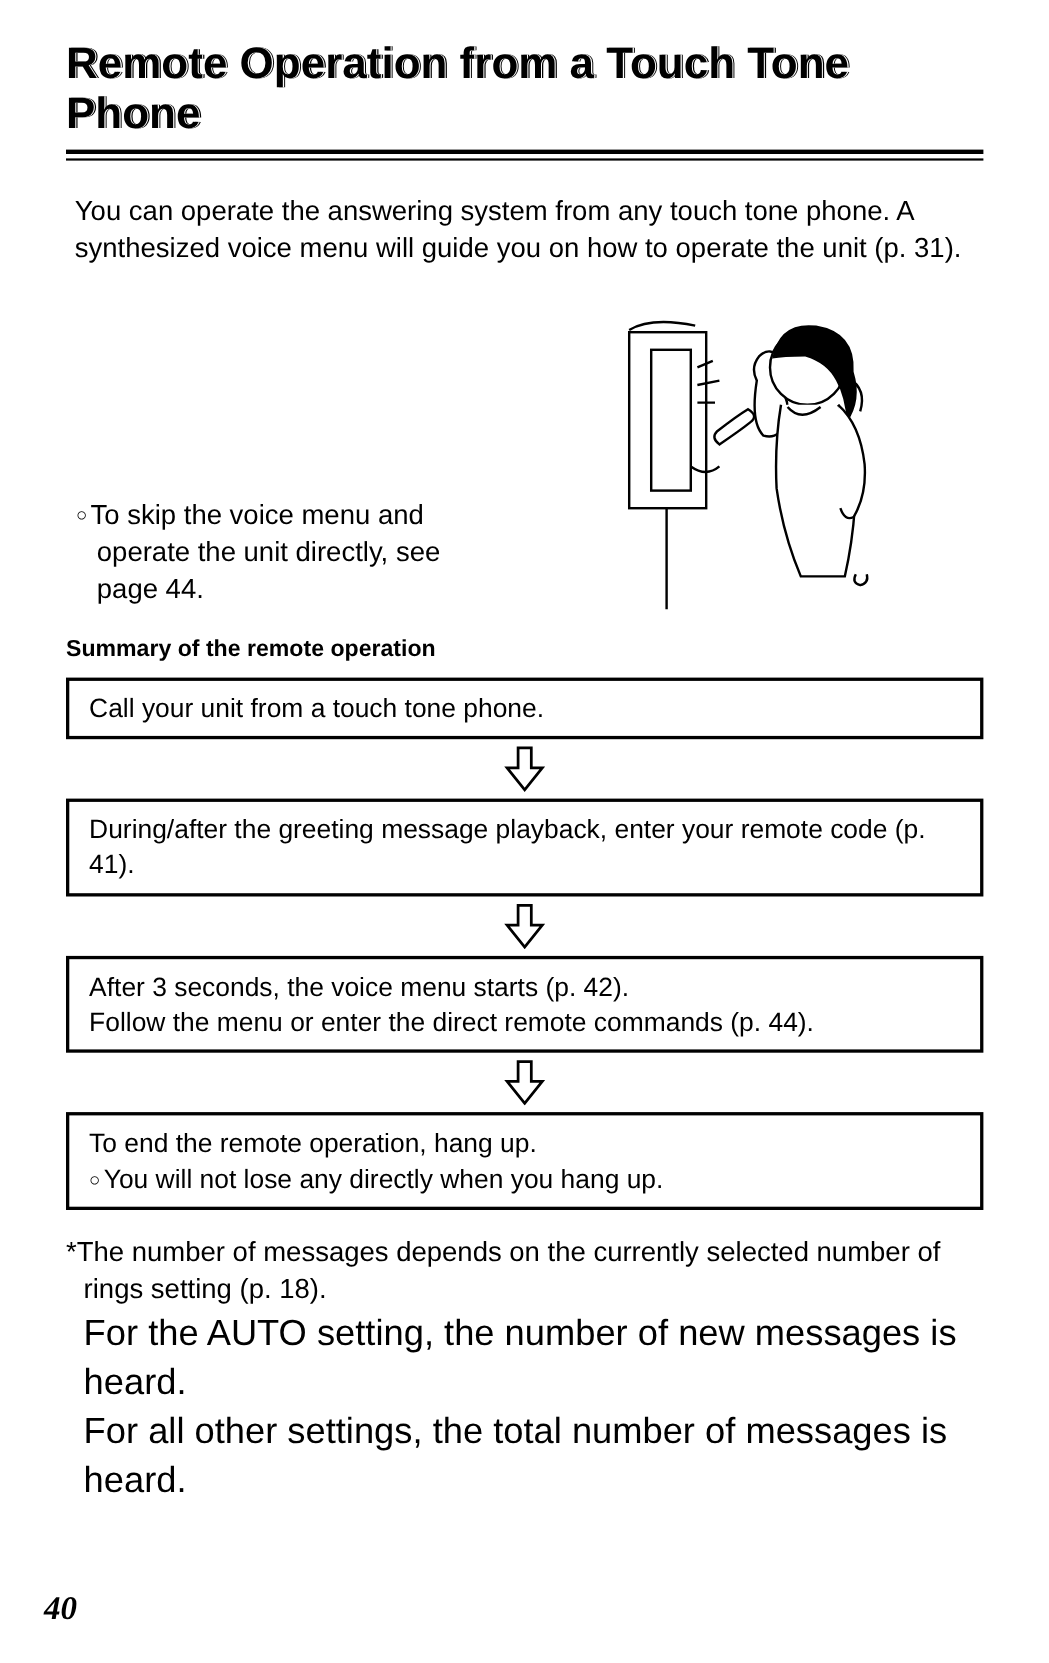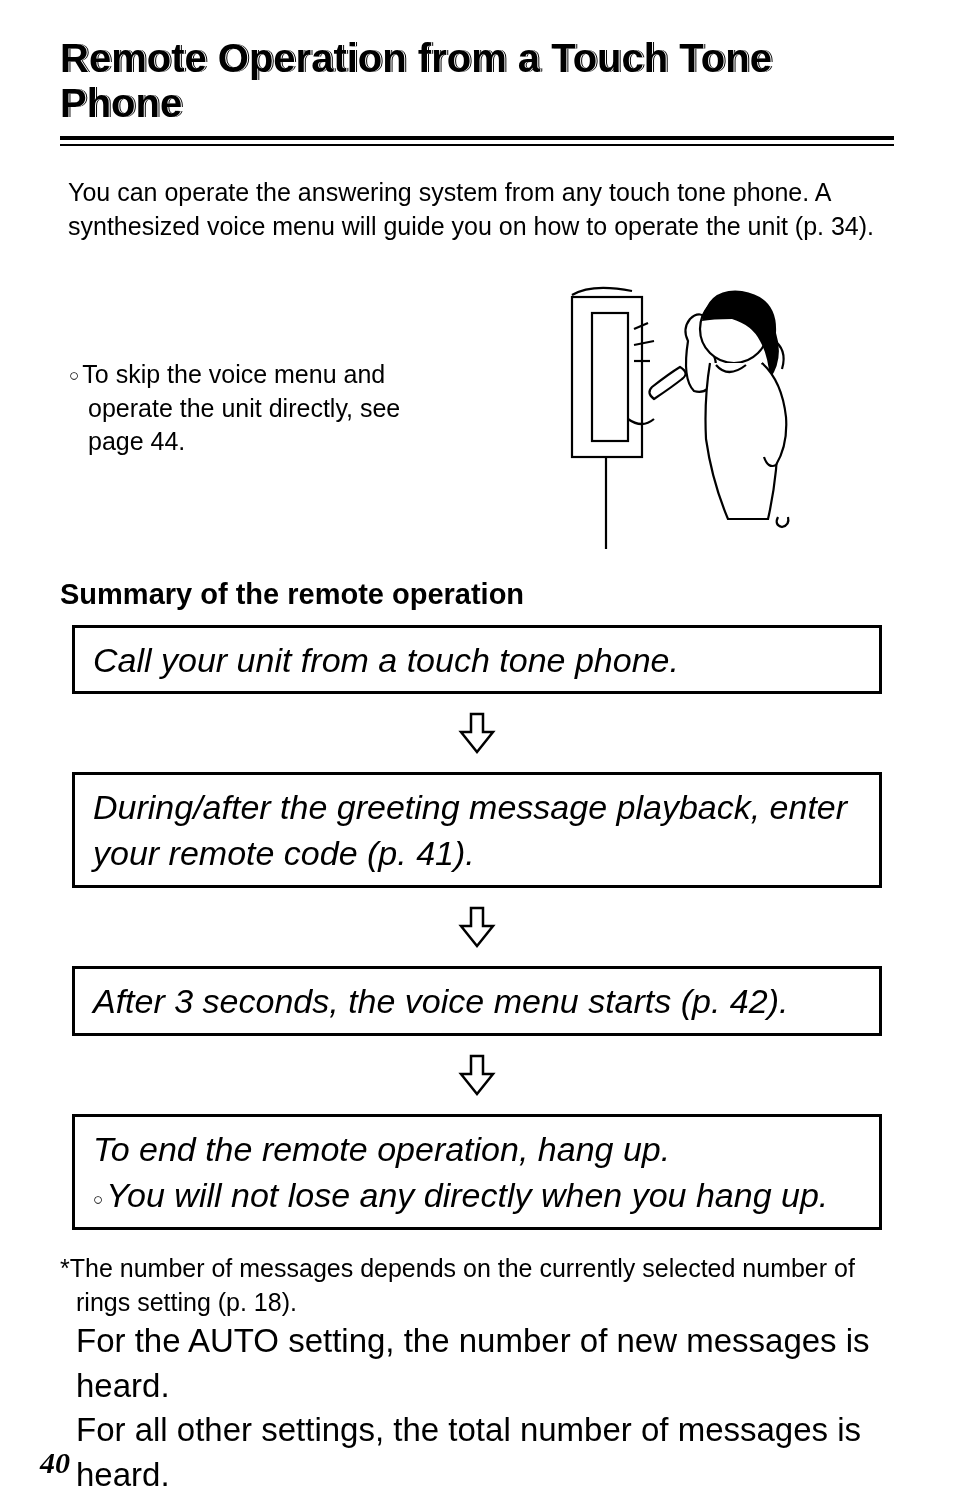--- a/index.html
+++ b/index.html
@@ -34,21 +34,21 @@
     margin: 0 0 30px 0;
   }
   .intro {
     font-size: 25px;
     line-height: 1.35;
     margin: 0 0 20px 8px;
   }
   .two-col {
     display: flex;
     gap: 20px;
-    align-items: center;
+    align-items: flex-end;
     min-height: 290px;
   }
   .note-list {
     font-size: 25px;
     line-height: 1.35;
     list-style: none;
     margin: 0;
     padding: 0;
     max-width: 390px;
   }
@@ -66,31 +66,30 @@
   .illus {
     flex: 1;
     display: flex;
     justify-content: center;
   }
   .illus svg {
     width: 300px;
     height: 280px;
   }
   .subhead {
-    font-size: 29px;
+    font-size: 21px;
     font-weight: 700;
     margin: 24px 0 14px 0;
   }
   .flow-box {
     border: 3px solid #000;
     padding: 10px 18px 8px 18px;
-    font-size: 34px;
-    line-height: 1.35;
-    margin: 12px;
-    font-style: italic;
+    font-size: 24px;
+    line-height: 1.35;
+    margin: 0;
   }
   .flow-box p {
     margin: 0;
   }
   .flow-box .sublist {
     list-style: none;
     margin: 0;
     padding: 0;
   }
   .flow-box .sublist li {
@@ -137,21 +136,21 @@
   }
 </style>
 </head>
 <body>
 
 <div class="page">
 
   <h1 class="title">Remote Operation from a Touch Tone Phone</h1>
   <hr class="hr-double">
 
-  <p class="intro">You can operate the answering system from any touch tone phone. A synthesized voice menu will guide you on how to operate the unit (p. 34).</p>
+  <p class="intro">You can operate the answering system from any touch tone phone. A synthesized voice menu will guide you on how to operate the unit (p. 31).</p>
 
   <div class="two-col">
     <ul class="note-list">
       <li>To skip the voice menu and operate the unit directly, see page 44.</li>
     </ul>
     <div class="illus">
       <svg viewBox="0 0 300 280" fill="none" stroke="#000" stroke-width="2.2">
 
         <rect x="40" y="28" width="70" height="160" fill="#fff"></rect>
         <rect x="60" y="44" width="36" height="128" fill="#fff"></rect>
@@ -197,20 +196,21 @@
     <p>During/after the greeting message playback, enter your remote code (p. 41).</p>
   </div>
   <div class="arrow-wrap">
     <svg viewBox="0 0 40 42">
         <path d="M14 2 H26 V20 H36 L20 40 L4 20 H14 Z" fill="#fff" stroke="#000" stroke-width="2.5"></path>
       </svg>
   </div>
 
   <div class="flow-box">
     <p>After 3 seconds, the voice menu starts (p. 42).</p>
+    <p>Follow the menu or enter the direct remote commands (p. 44).</p>
   </div>
   <div class="arrow-wrap">
     <svg viewBox="0 0 40 42">
         <path d="M14 2 H26 V20 H36 L20 40 L4 20 H14 Z" fill="#fff" stroke="#000" stroke-width="2.5"></path>
       </svg>
   </div>
 
   <div class="flow-box">
     <p>To end the remote operation, hang up.</p>
     <ul class="sublist">

